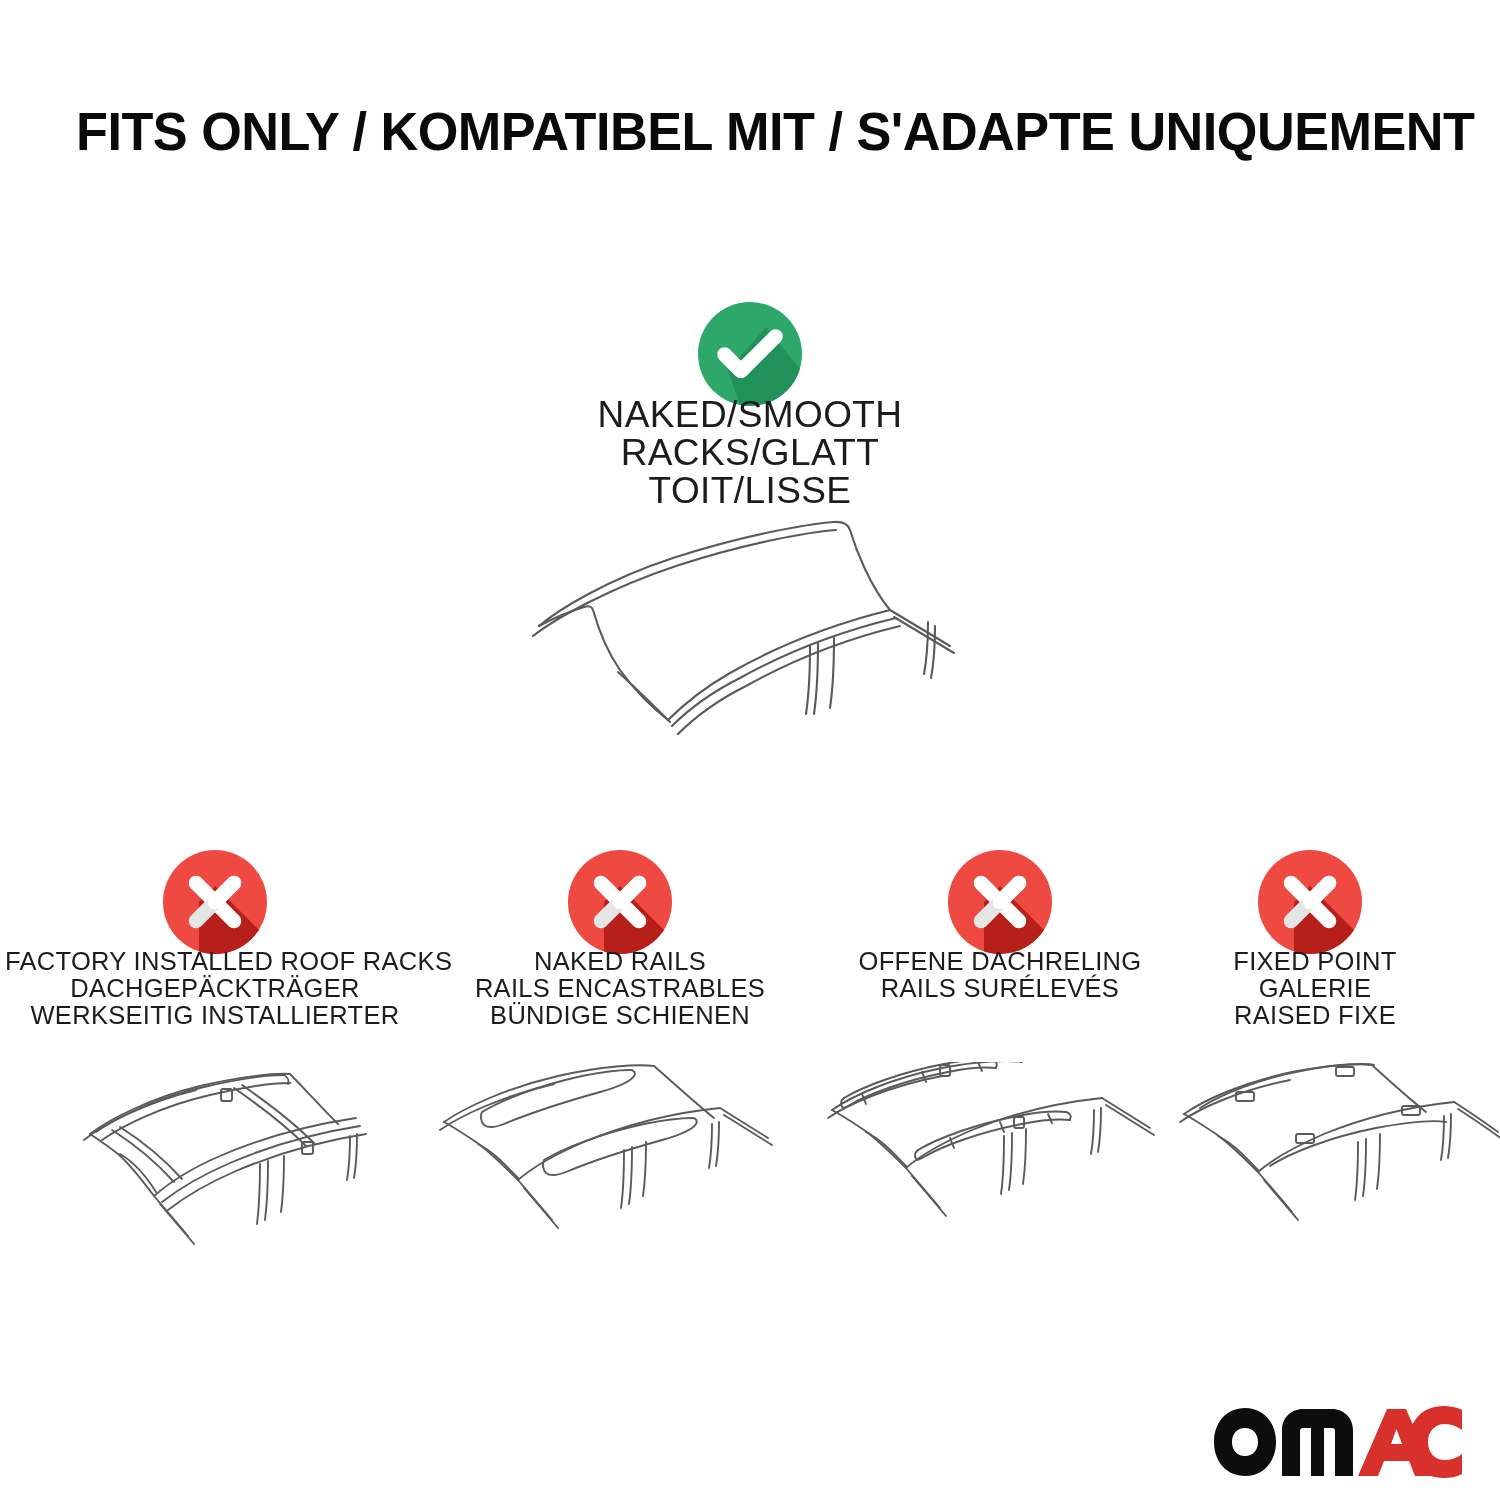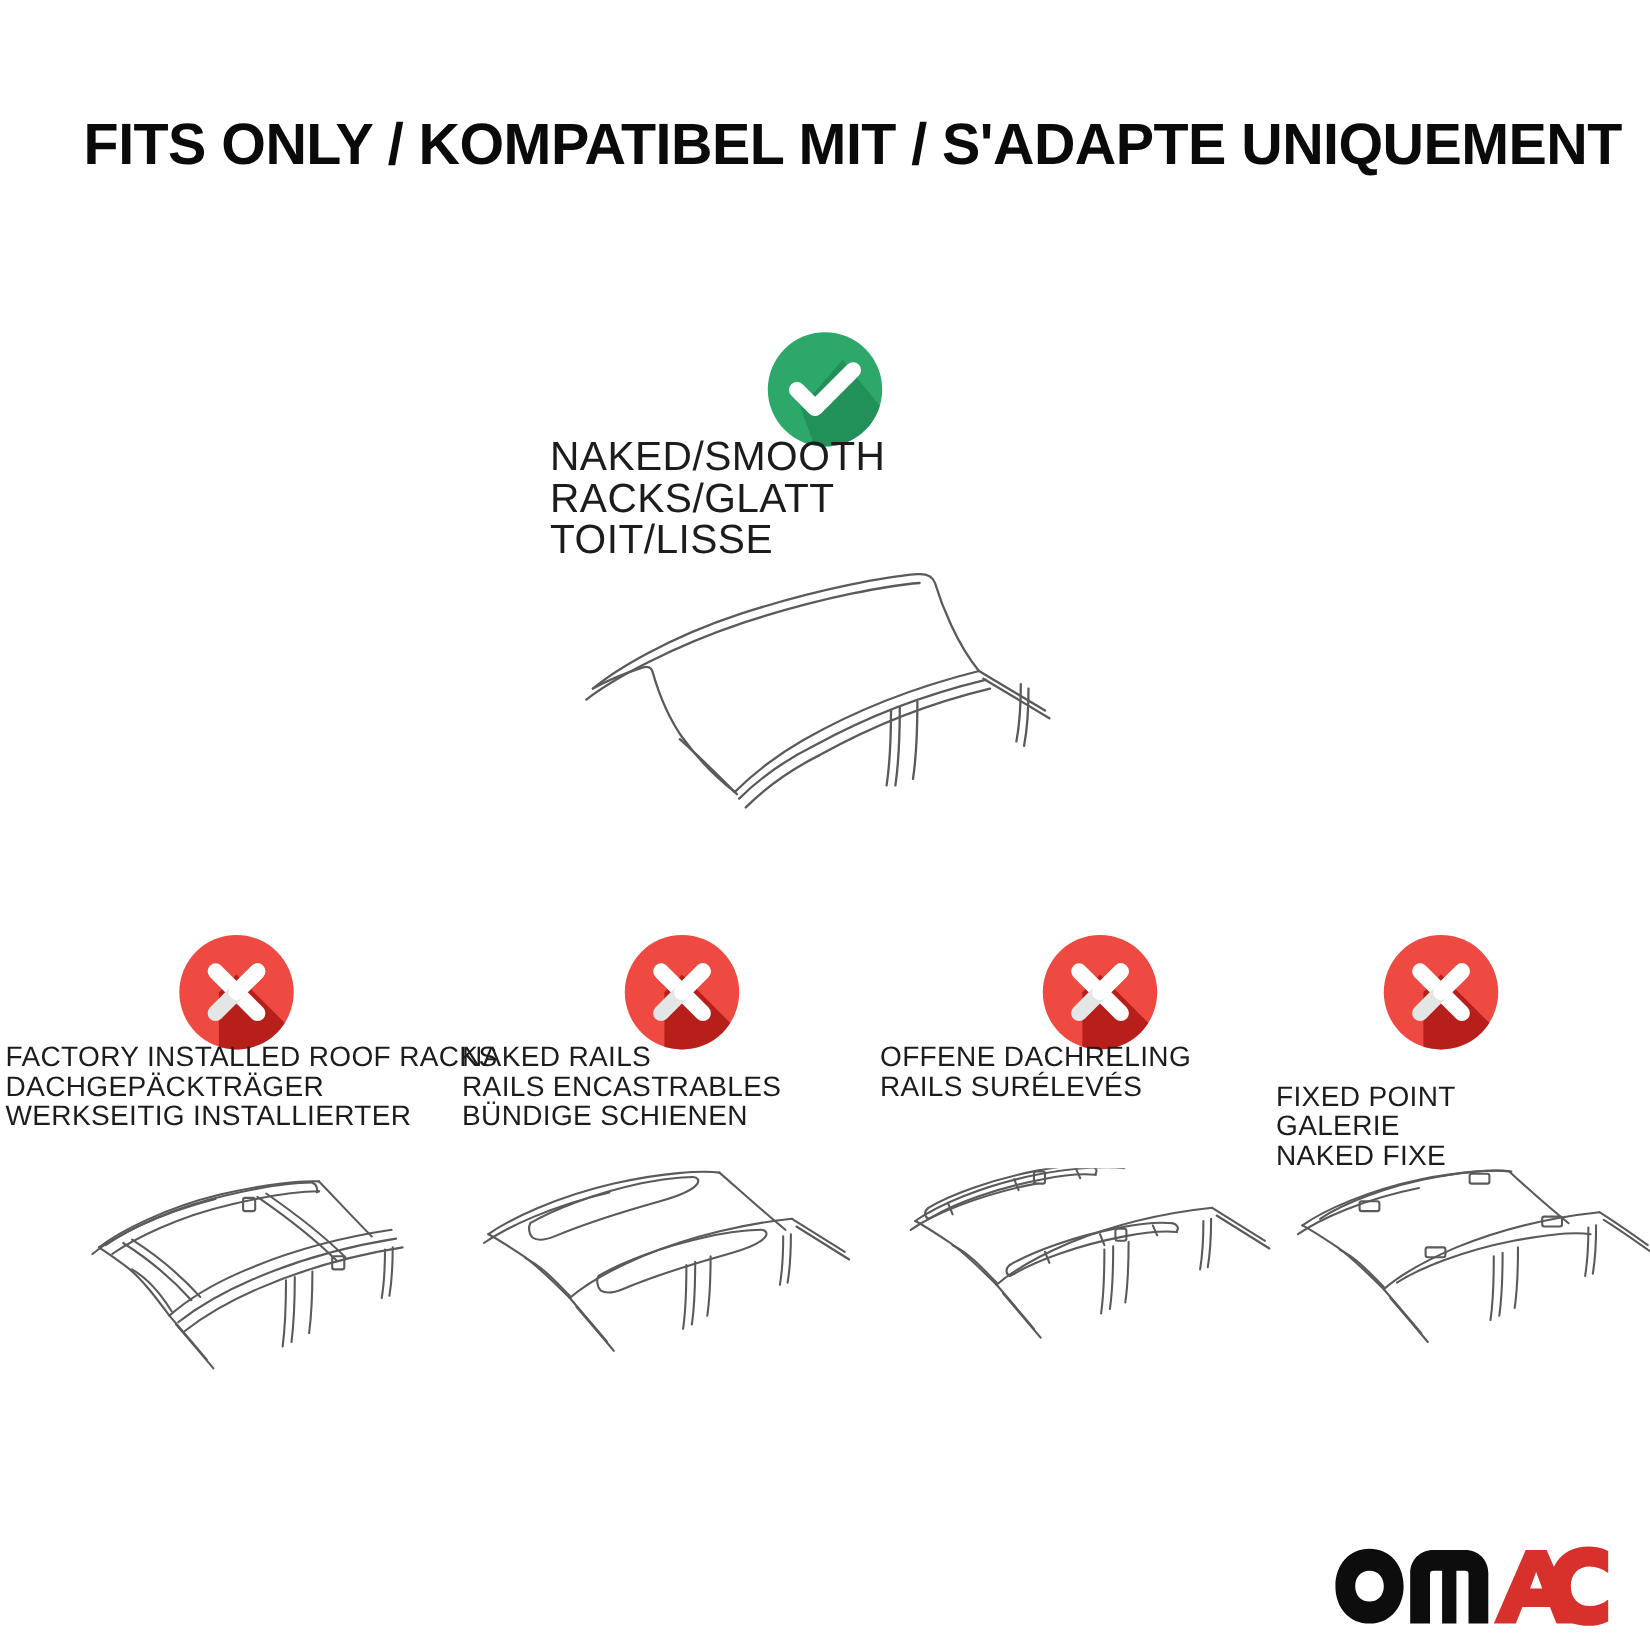--- a/index.html
+++ b/index.html
@@ -42,21 +42,21 @@
 
   .badge-ok   { left: 697px; top: 301px; }
   .badge-no-1 { left: 162px; top: 849px; }
   .badge-no-2 { left: 567px; top: 849px; }
   .badge-no-3 { left: 947px; top: 849px; }
   .badge-no-4 { left: 1257px; top: 849px; }
 
   
   .caption {
     position: absolute;
-    text-align: left;
+    text-align: center;
     color: #1c1c1c;
     font-family: "Liberation Sans", sans-serif;
     font-weight: 400;
   }
   .caption .line { display: block; white-space: nowrap; }
 
   .caption-main {
     left: 500px;
     top: 396px;
     width: 500px;
@@ -66,21 +66,21 @@
   }
 
   .caption-sub {
     font-size: 25.5px;
     line-height: 27px;
     letter-spacing: 0.3px;
   }
   .cap-1 { left: 5px;    top: 948px; width: 420px; }
   .cap-2 { left: 420px;  top: 948px; width: 400px; }
   .cap-3 { left: 800px;  top: 948px; width: 400px; }
-  .cap-4 { left: 1160px; top: 948px; width: 310px; margin-top: 36px; }
+  .cap-4 { left: 1160px; top: 948px; width: 310px; }
 
   
   .illus { position: absolute; }
   .illus svg { display: block; width: 100%; height: 100%; }
 
   .illus-main { left: 498px;  top: 518px;  width: 530px; height: 270px; }
   .illus-1    { left: 38px;   top: 1062px; width: 400px; height: 205px; }
   .illus-2    { left: 438px;  top: 1062px; width: 380px; height: 205px; }
   .illus-3    { left: 818px;  top: 1062px; width: 380px; height: 205px; }
   .illus-4    { left: 1178px; top: 1062px; width: 330px; height: 205px; }
@@ -348,21 +348,21 @@
     </g>
     <path d="M34 34 L72 72" stroke="#FFFFFF" stroke-width="14.5" stroke-linecap="round"></path>
     <path d="M72 34 L34 72" stroke="#E3E6E5" stroke-width="14.5" stroke-linecap="round"></path>
     <path d="M72 34 L53 53" stroke="#FFFFFF" stroke-width="14.5" stroke-linecap="round"></path>
   </svg>
 </div>
 
 <div class="caption caption-sub cap-4">
   <span class="line">FIXED POINT</span>
   <span class="line">GALERIE</span>
-  <span class="line">NAKED FIXE</span>
+  <span class="line">RAISED FIXE</span>
 </div>
 
 <div class="illus illus-4">
   <svg viewBox="0 0 330 205">
     <g fill="none" stroke="#5a5a5a" stroke-width="1.9" stroke-linecap="round" stroke-linejoin="round">
 
       <path d="M6,52 C26,38 66,20 114,10 C150,3 180,1 194,3"></path>
       <path d="M6,52 C14,56 26,64 38,72 C52,82 66,96 80,110"></path>
       <path d="M80,110 C96,96 118,84 146,72 C190,54 238,44 276,40"></path>
       <path d="M194,3 C206,14 228,34 248,50"></path>

